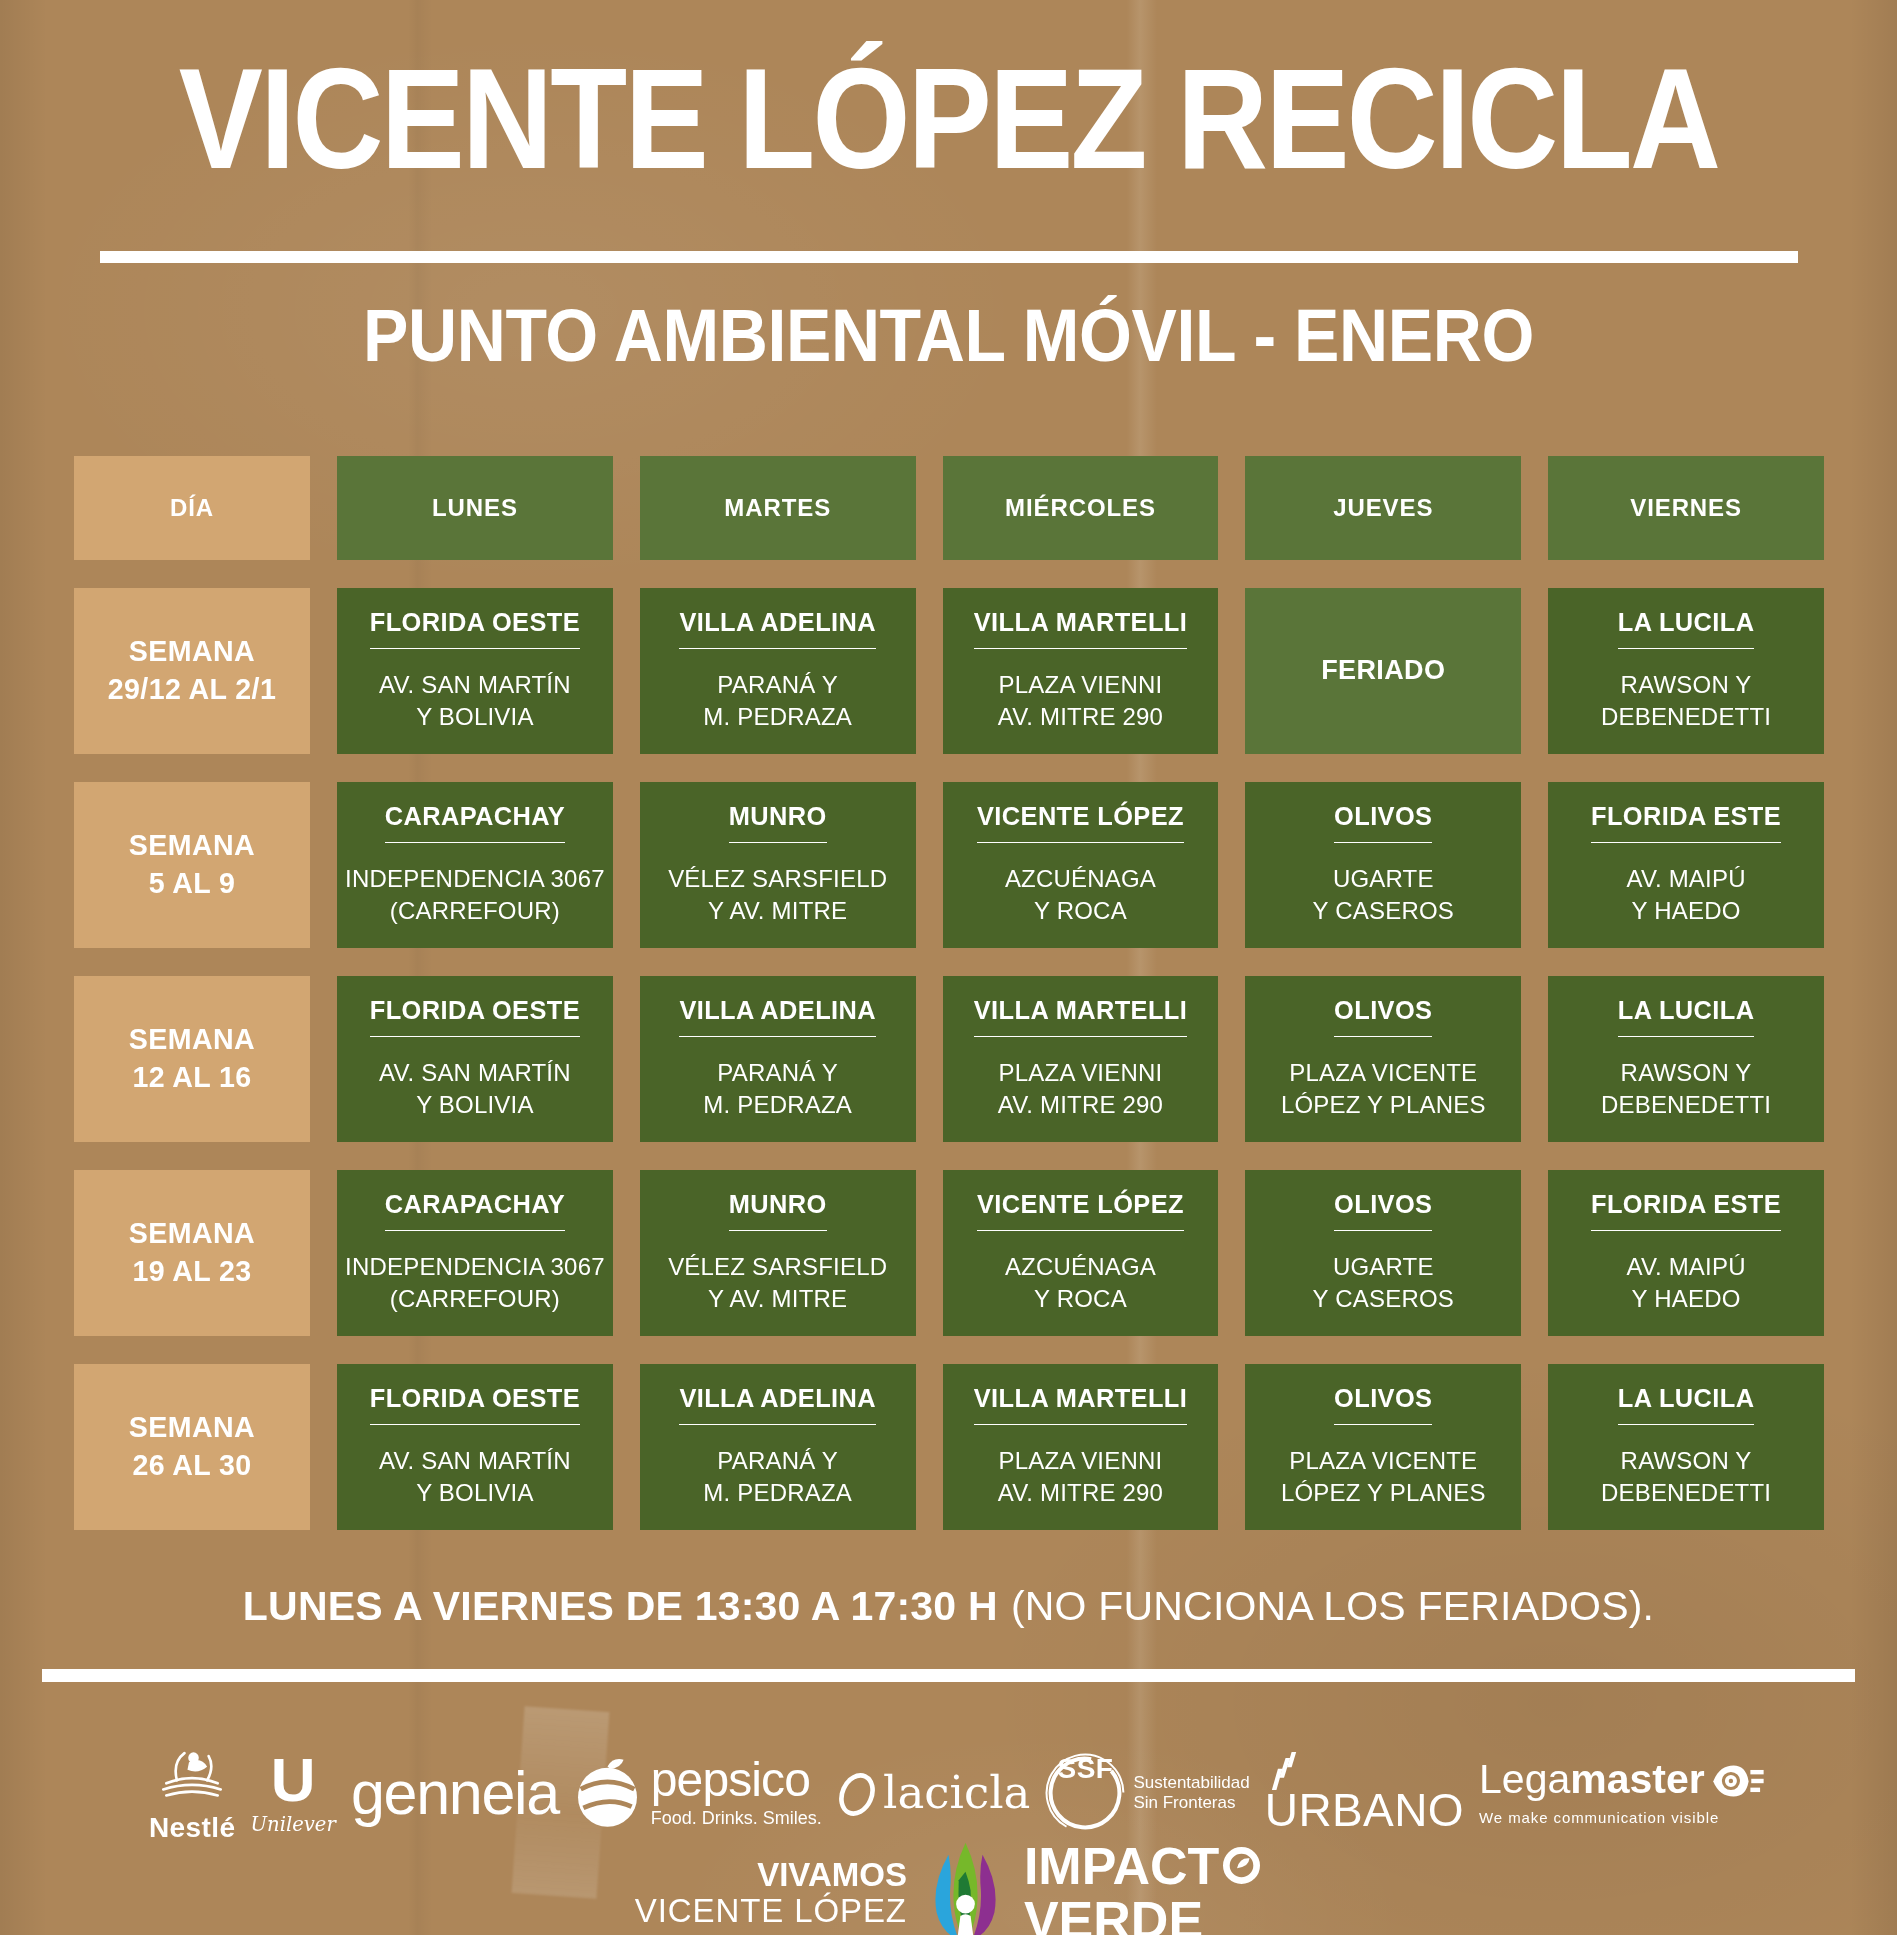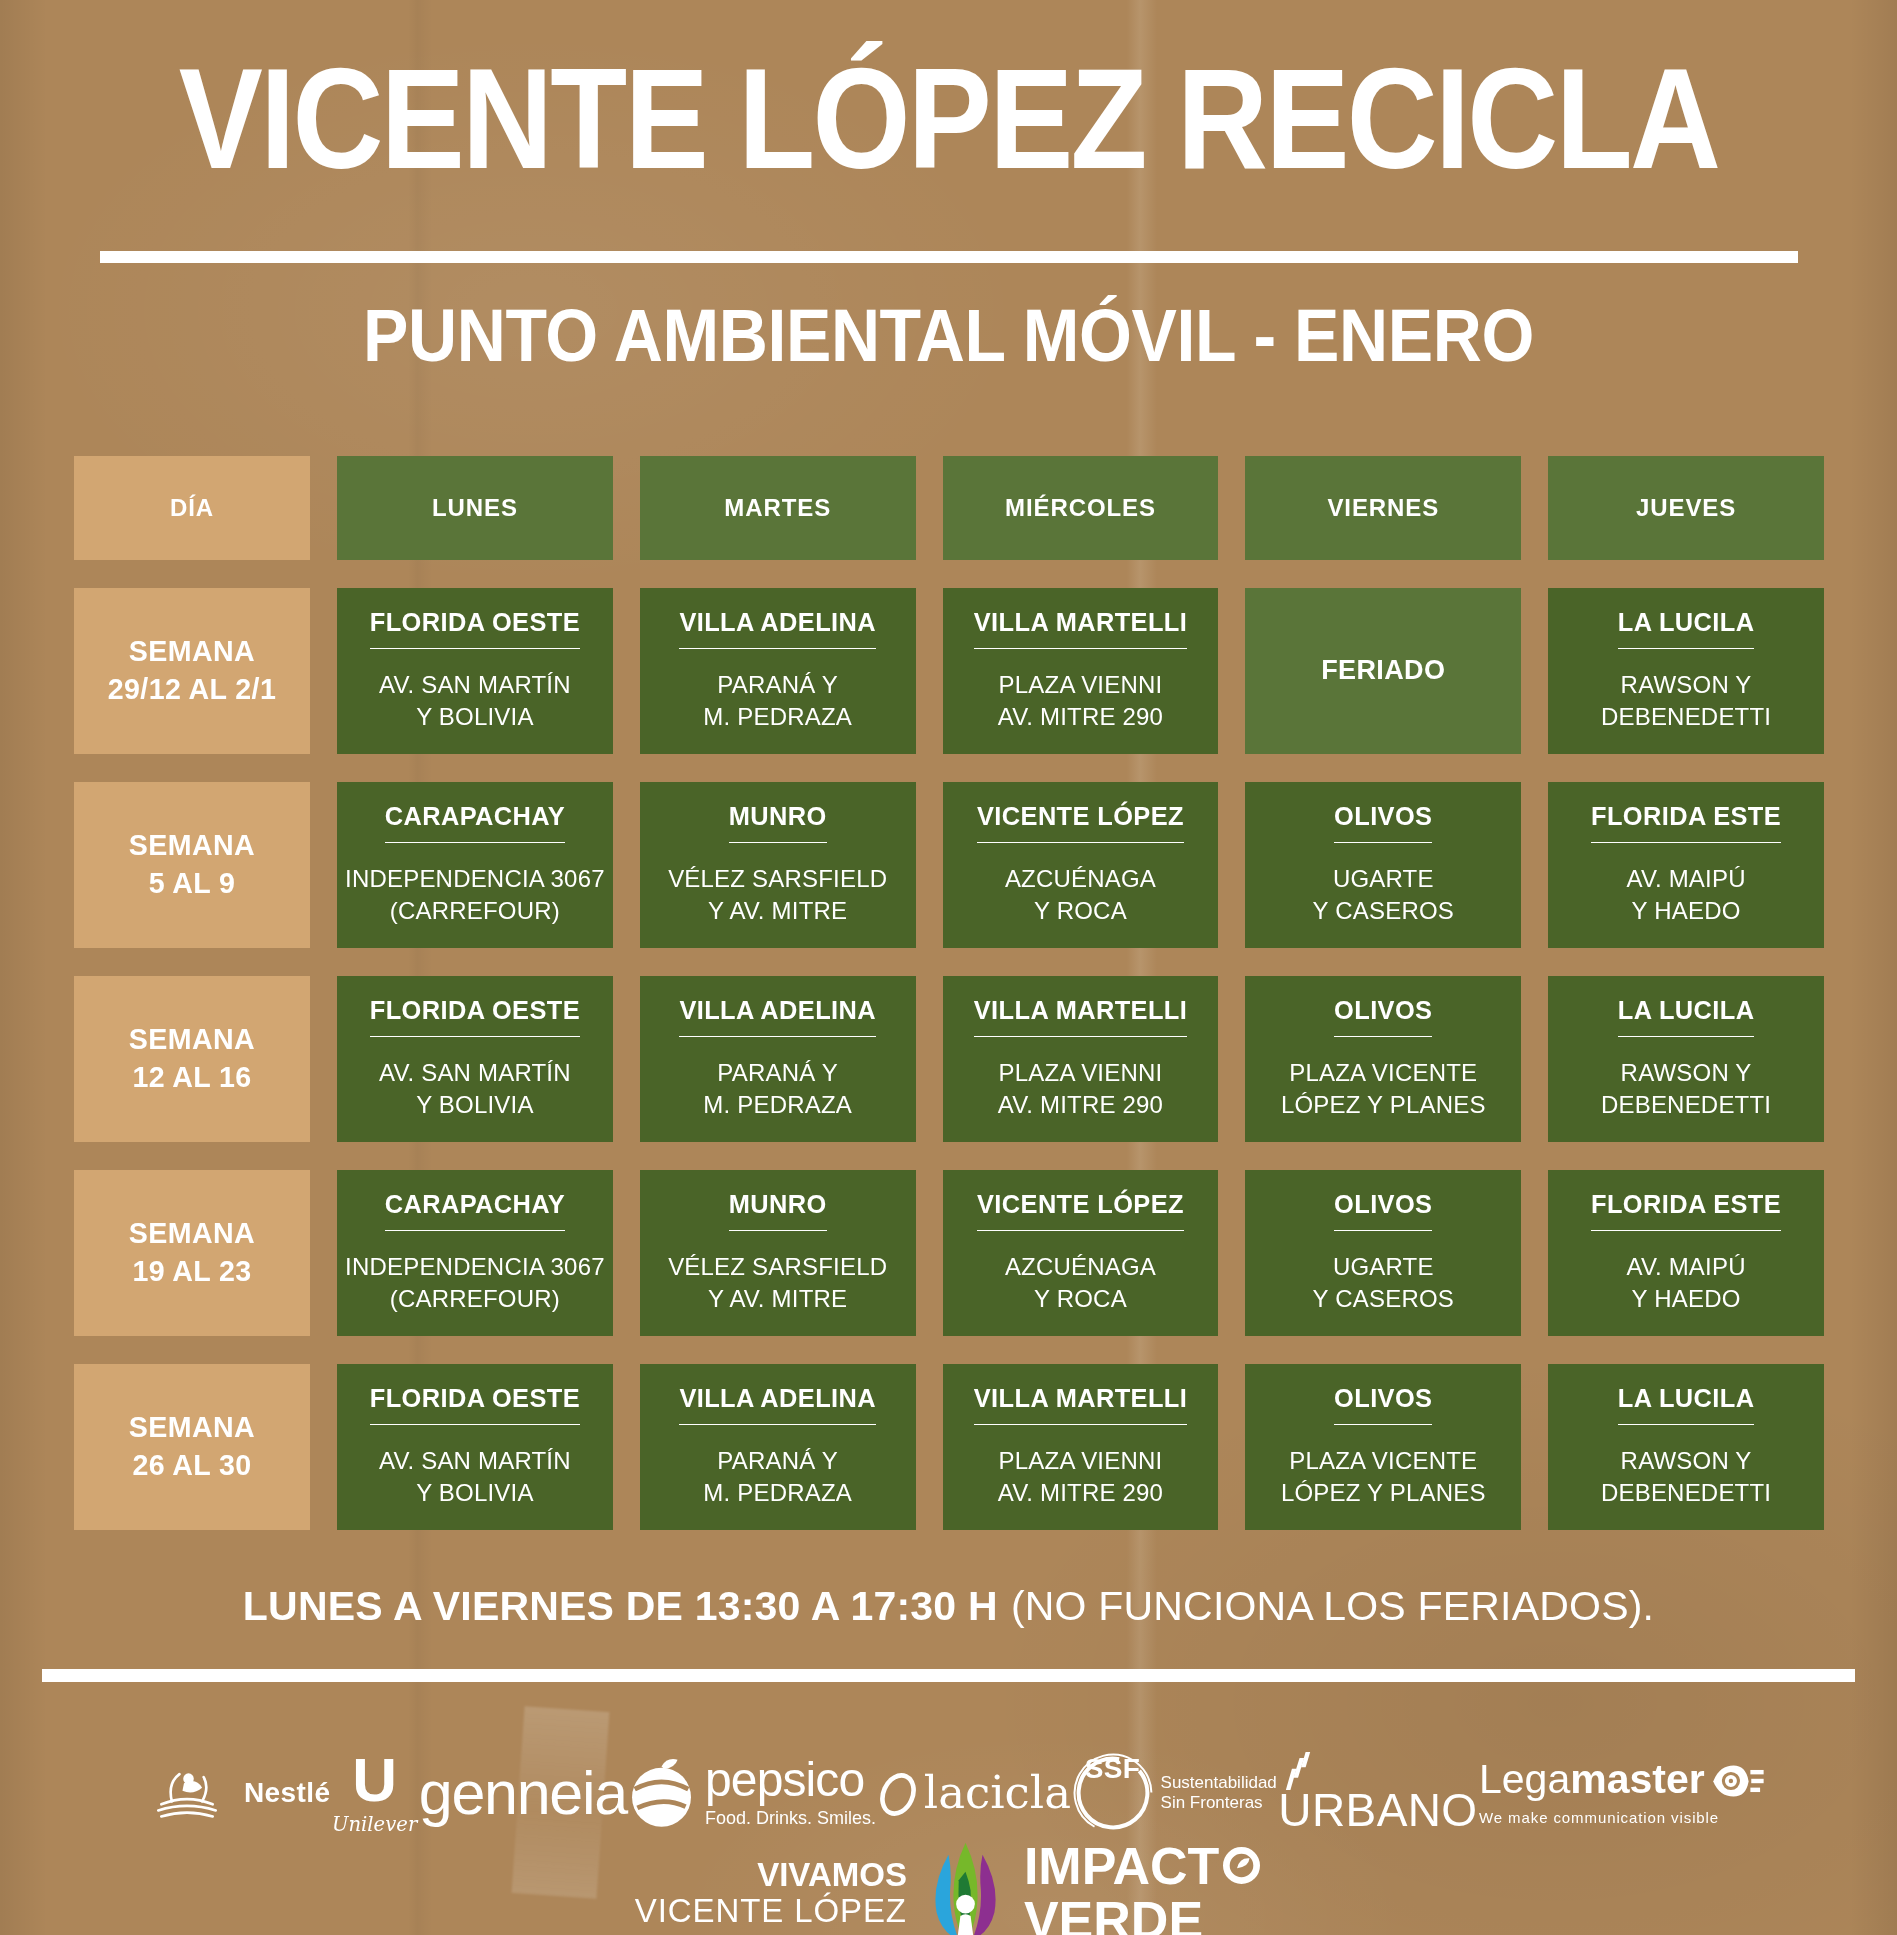--- a/index.html
+++ b/index.html
@@ -52,21 +52,21 @@
   .addr .aline{font-size:24px; font-weight:400; line-height:1.34; letter-spacing:0.2px;}
   .hours{position:absolute; top:1583px; left:0; width:100%; text-align:center; font-size:41px; letter-spacing:0.2px; white-space:nowrap;}
   .hours .hb{font-weight:800;}
   .hours .hr{font-weight:400; margin-left:.32em;}
   .rule2{position:absolute; top:1669px; left:42px; width:1813px; height:12.5px; background:#fff;}
   .logos{
     position:absolute; top:1719px; left:149px; right:132px; height:147px;
     display:flex; align-items:center; justify-content:space-between;
   }
   .logo{display:flex; align-items:center; color:#fff;}
-  .nestle{gap:19px;}
+  .nestle{flex-direction:column; gap:9px;}
   .nestle-word{font-size:28px; font-weight:700; letter-spacing:0.4px;}
   .unilever{flex-direction:column; gap:0;}
   .uni-u{font-size:62px; font-weight:700; line-height:1;}
   .uni-word{font-family:"DejaVu Serif","Liberation Serif",serif; font-style:italic; font-size:19.6px; margin-top:1.8px;}
   .genneia span{font-size:61px; font-weight:400; letter-spacing:-1.3px;}
   .pepsico{gap:9.8px;}
   .pep-word{font-size:48px; font-weight:400; letter-spacing:-0.9px; line-height:1;}
   .pep-tag{font-size:18px; font-weight:400; margin-top:4.5px;}
   .lacicla{gap:6.2px;}
   .lac-word{font-family:"DejaVu Serif","Liberation Serif",serif; font-size:45px; line-height:1;}
@@ -101,22 +101,22 @@
 
   <h1 class="title">VICENTE LÓPEZ RECICLA</h1>
   <div class="rule1"></div>
   <h2 class="subtitle">PUNTO AMBIENTAL MÓVIL - ENERO</h2>
 
   <div class="grid" id="grid">
       <div class="cell tan hdr">DÍA</div>
       <div class="cell hgreen hdr">LUNES</div>
       <div class="cell hgreen hdr">MARTES</div>
       <div class="cell hgreen hdr">MIÉRCOLES</div>
+      <div class="cell hgreen hdr">JUEVES</div>
       <div class="cell hgreen hdr">VIERNES</div>
-      <div class="cell hgreen hdr">JUEVES</div>
       <div class="cell tan week">
         <div class="wline">SEMANA</div>
         <div class="wline">29/12 AL 2/1</div>
       </div>
       <div class="cell green loc">
         <span class="place">FLORIDA OESTE</span>
         <div class="addr">
           <div class="aline">AV. SAN MARTÍN</div>
           <div class="aline">Y BOLIVIA</div>
         </div>

